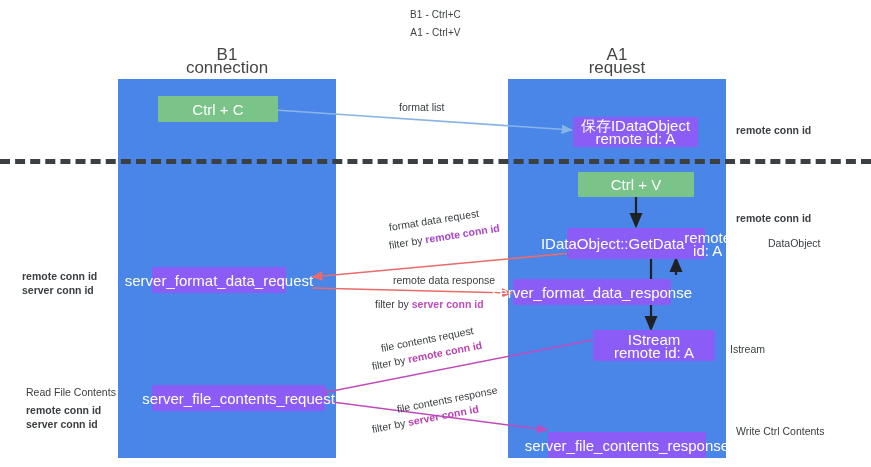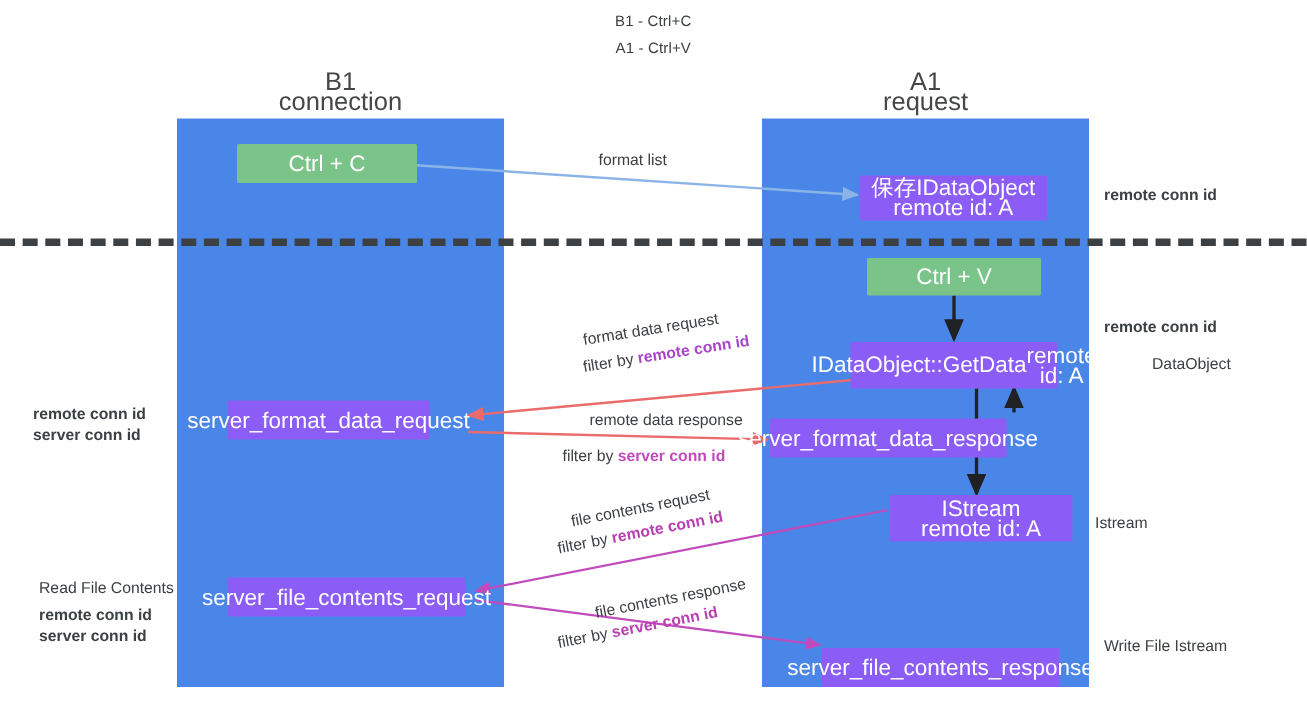--- a/index.html
+++ b/index.html
@@ -133,21 +133,21 @@
 
   <div class="node orange" style="left:513px;top:279px;width:158px;height:26px;">
     <span>server_format_data_response</span>
   </div>
 
   <div class="node orange" style="left:593px;top:330px;width:122px;height:31px;flex-direction:column;">
     <span>IStream</span>
     <span>remote id: A</span>
   </div>
 
-  <div class="node orange" style="left:152px;top:385px;width:158px;height:26px;">
+  <div class="node orange" style="left:152px;top:385px;width:173px;height:26px;">
     <span>server_file_contents_request</span>
   </div>
 
   <div class="node orange" style="left:548px;top:417px;width:158px;height:26px;margin-top:15px;">
     <span>server_file_contents_response</span>
   </div>
 
   <div class="dashed" style="top:159px;"></div>
 
   <div class="lbl" style="left:399px;top:101px;">format list</div>
@@ -169,21 +169,21 @@
 
   <div class="lbl rot-b" style="left:397px;top:403px;">file contents response</div>
   <div class="lbl rot-b" style="left:372px;top:423px;">
     <span>filter by </span><span class="magenta">server conn id</span>
   </div>
 
   <div class="side purple" style="left:736px;top:123px;">remote conn id</div>
   <div class="side purple" style="left:736px;top:211px;">remote conn id</div>
   <div class="side" style="left:730px;top:236px;padding-left:38px;">DataObject</div>
   <div class="side" style="left:730px;top:342px;">Istream</div>
-  <div class="side" style="left:736px;top:424px;">Write File Istream</div>
+  <div class="side" style="left:736px;top:424px;">Write Ctrl Contents</div>
 
   <div class="side purple" style="left:22px;top:269px;">remote conn id</div>
   <div class="side greentxt" style="left:22px;top:283px;">server conn id</div>
 
   <div class="side" style="left:26px;top:385px;text-align:right;">Read File Contents</div>
   <div class="side purple" style="left:26px;top:403px;">remote conn id</div>
   <div class="side greentxt" style="left:26px;top:417px;">server conn id</div>
 
 </div>
 

